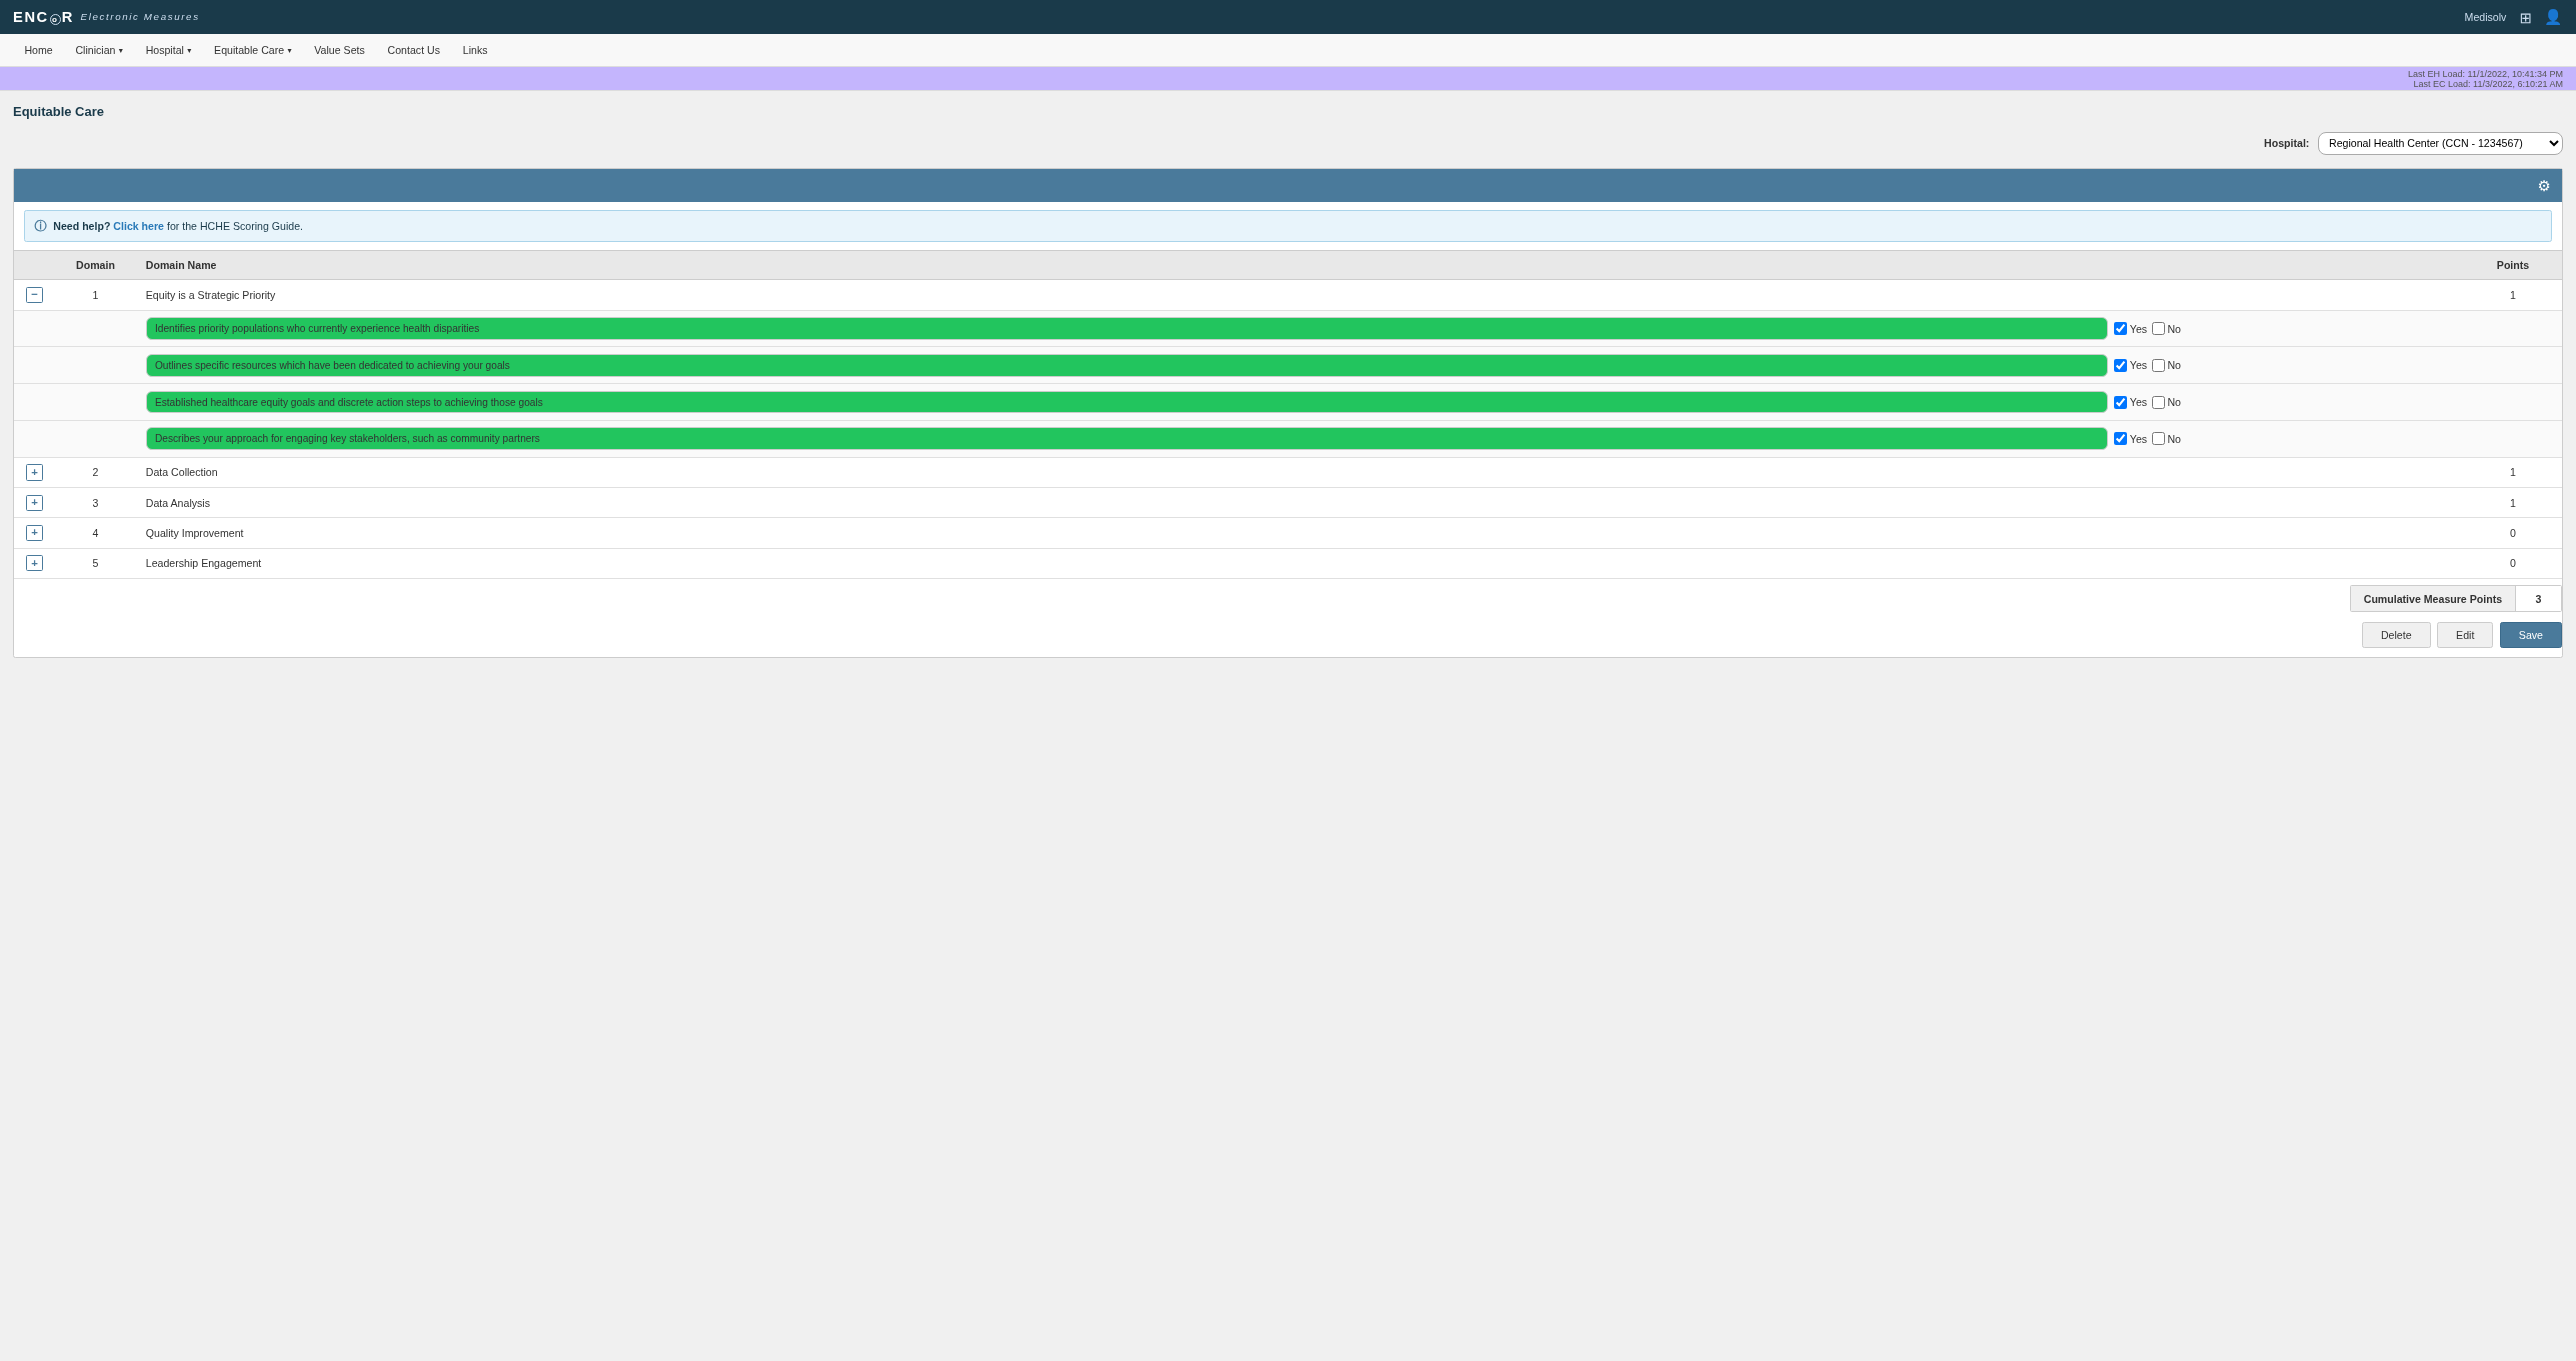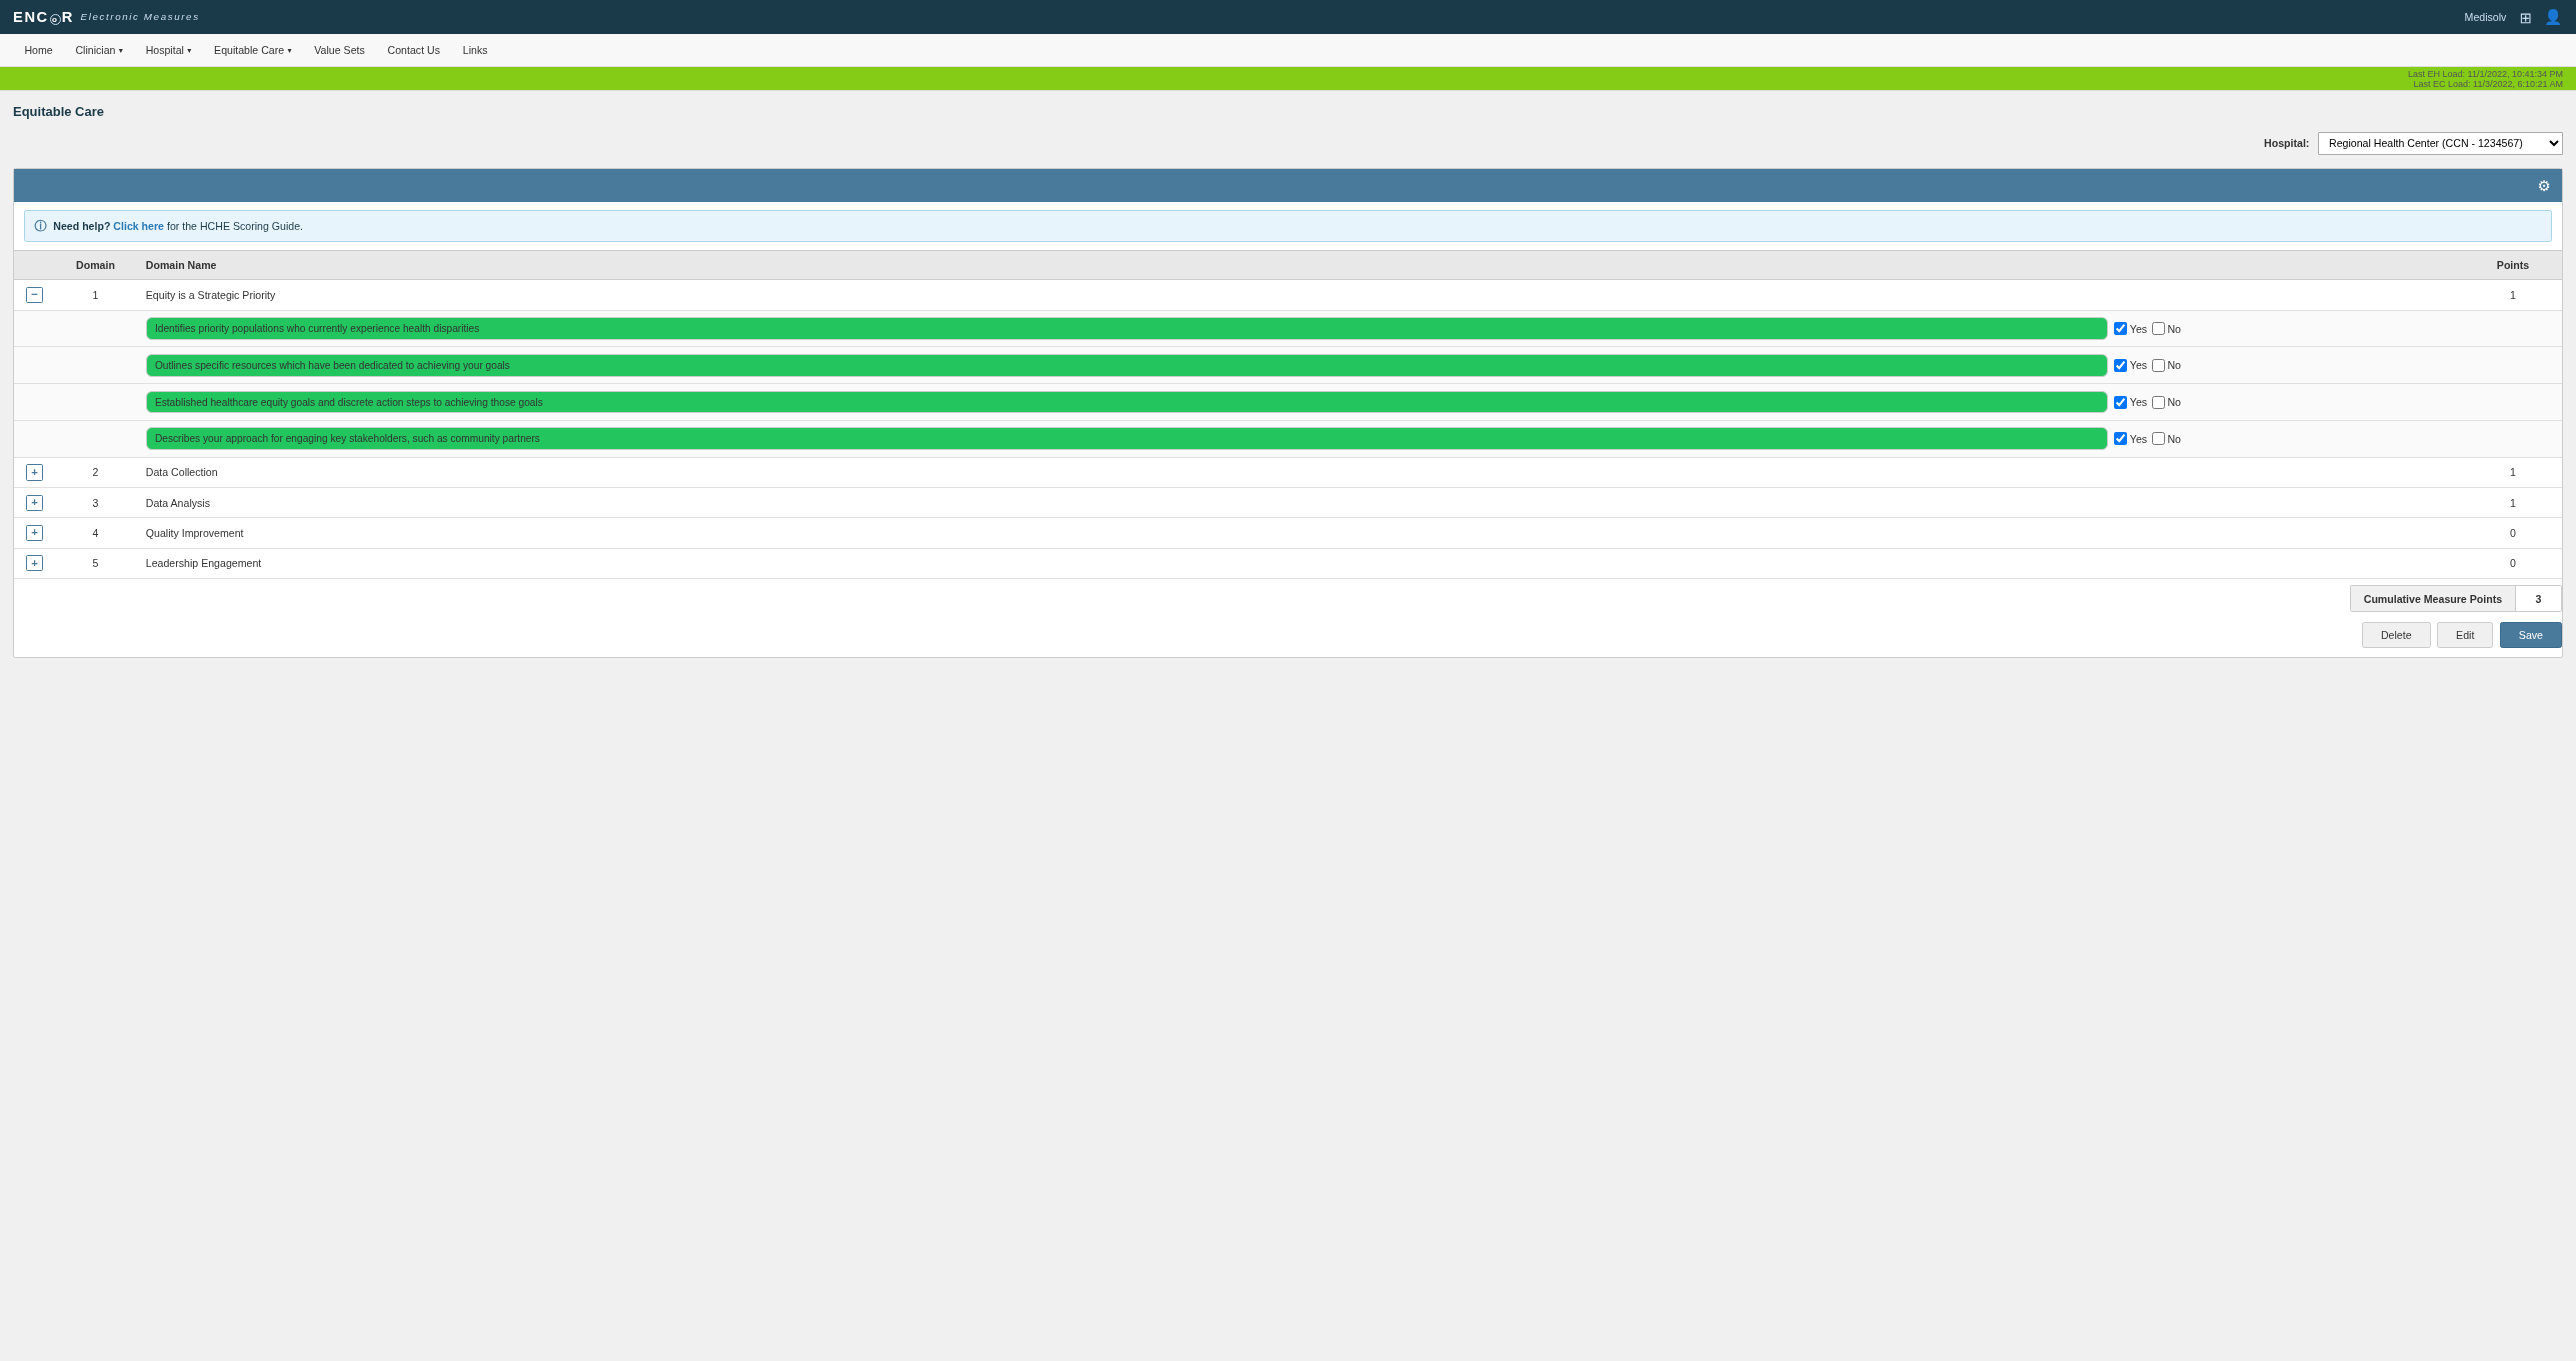--- a/index.html
+++ b/index.html
@@ -68,21 +68,21 @@
       color: #333;
       border: none;
       background: none;
       height: 100%;
       white-space: nowrap;
     }
     .navbar-item .caret { font-size: 8.1px; margin-left: 3.3px; }
 
     
     .statusbar {
-      background: #84cc16;
+      background: #c4b5fd;
       border-bottom: 0.8px solid #ddd;
       text-align: right;
       padding: 1.6px 13px;
       font-size: 9px;
       color: #555;
     }
 
     
     .page-content {
       padding: 13px;
@@ -101,21 +101,21 @@
       display: flex;
       align-items: center;
       justify-content: flex-end;
       margin-bottom: 13px;
       gap: 8.1px;
     }
     .hospital-label { font-size: 10.6px; font-weight: bold; }
     .hospital-select {
       padding: 3.3px 23px 3.3px 6.5px;
       border: 0.8px solid #aaa;
-      border-radius: 1px;
+      border-radius: 8px;
       font-size: 10.6px;
       background: #fff;
       min-width: 212px;
       appearance: auto;
       cursor: pointer;
     }
 
     
     .tab-bar { margin-bottom: 0; }
     .tab-item {

